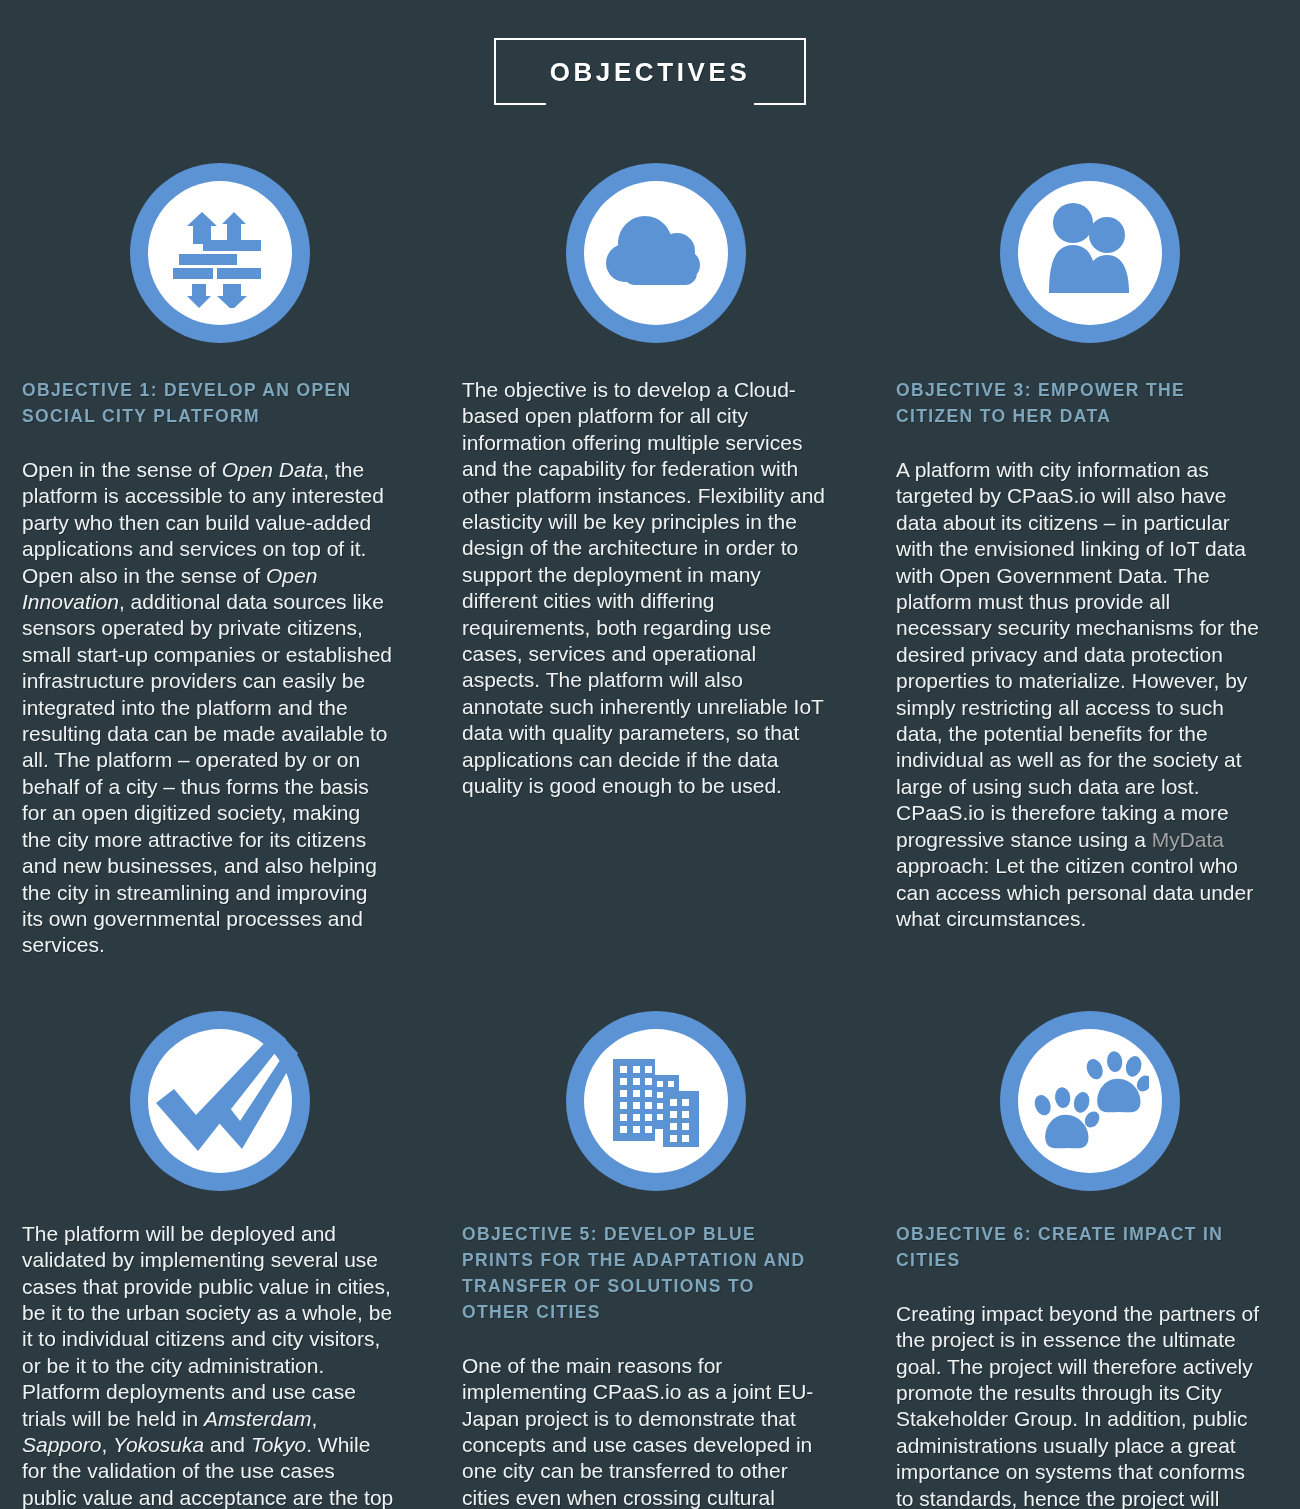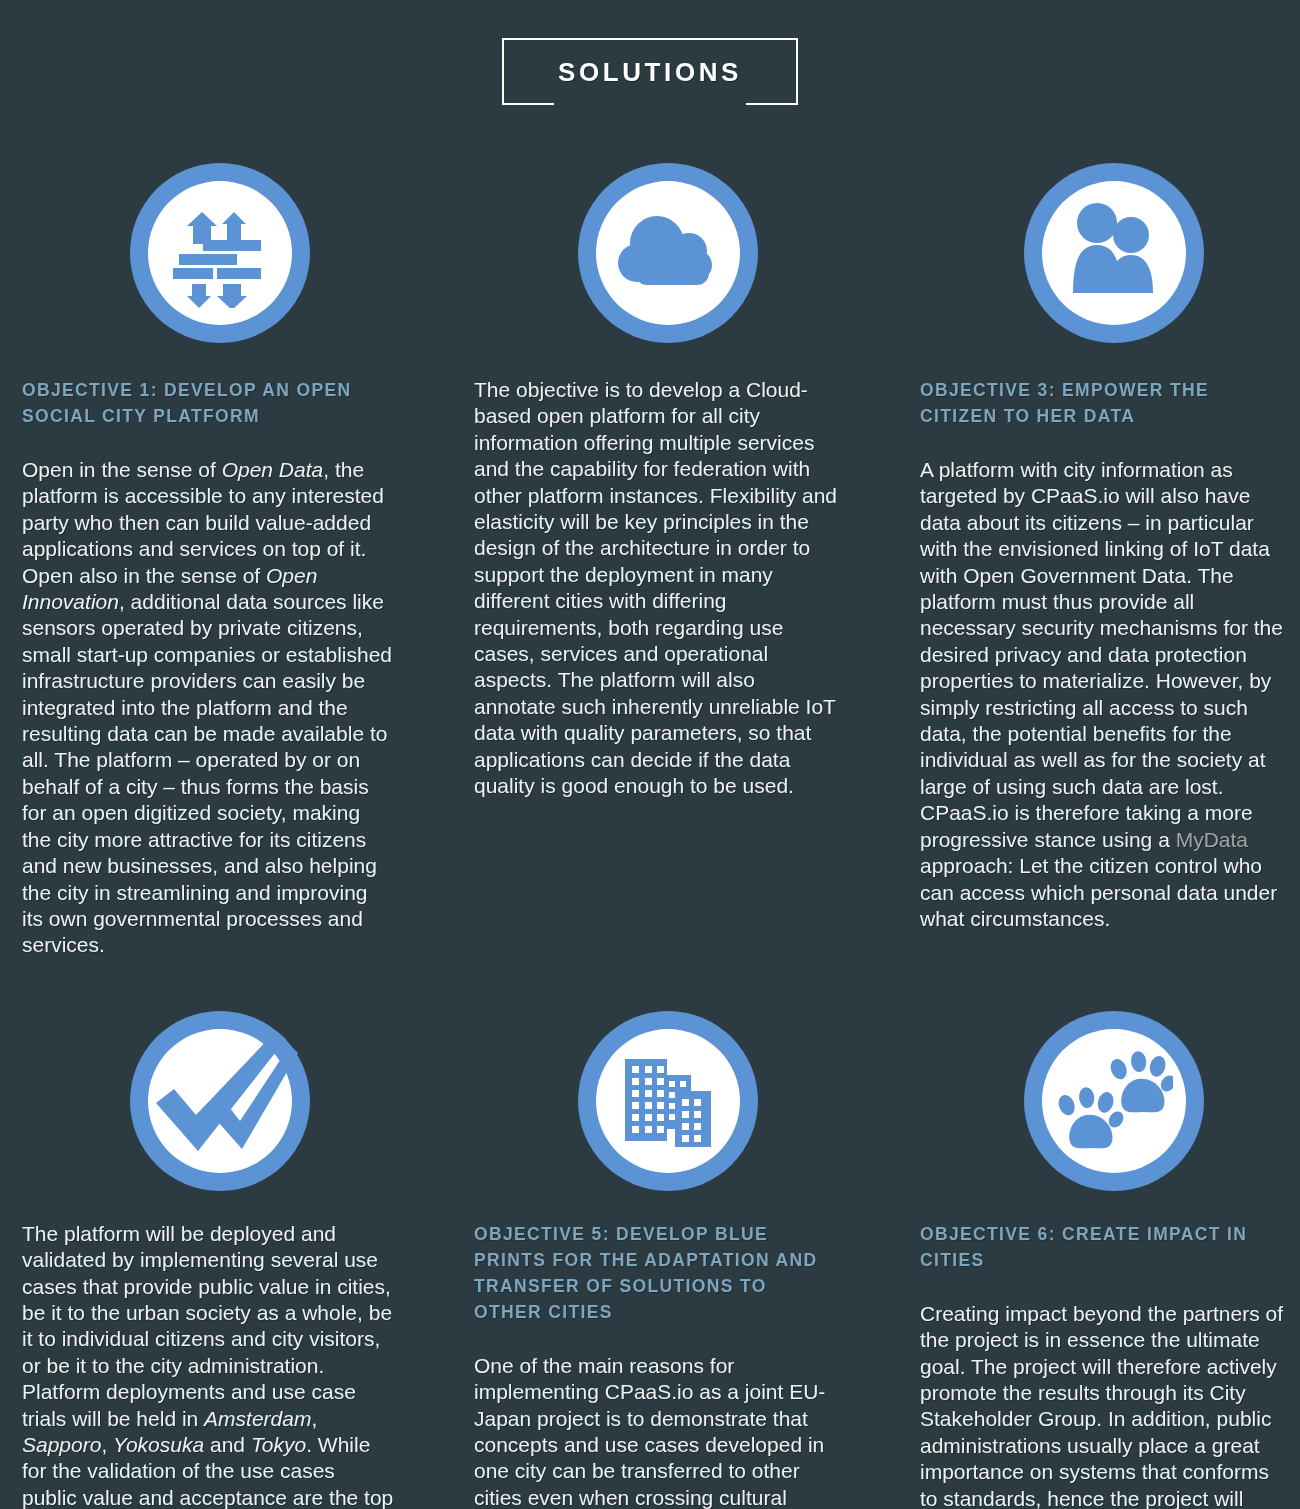--- a/index.html
+++ b/index.html
@@ -35,21 +35,21 @@
     color: #ffffff;
     text-align: center;
     white-space: nowrap;
     text-shadow: 1px 1px 0 rgba(0,0,0,0.35);
   }
 
   
   .grid {
     display: grid;
     grid-template-columns: repeat(3, 434px);
-    column-gap: 12px;
+    column-gap: 0px;
     padding: 0 0 0 0;
     width: 1300px;
   }
   .cell { padding: 0 40px 0 22px; }
   .cell.col2 { padding-left: 28px; }
   .cell.col3 { padding-left: 28px; }
 
   
   .icon-badge {
     position: relative;
@@ -104,21 +104,21 @@
 </head>
 <body>
 
 <div class="title-wrap">
   <div class="title-frame">
     <span class="ln ln-top"></span>
     <span class="ln ln-left"></span>
     <span class="ln ln-right"></span>
     <span class="ln ln-bot-l"></span>
     <span class="ln ln-bot-r"></span>
-    <div class="title-text">SOLUTIONS</div>
+    <div class="title-text">OBJECTIVES</div>
   </div>
 </div>
 
 <div class="grid">
 
   <div class="cell col1">
     <div class="icon-badge c1">
       <div class="ring">
         <svg width="110" height="110" viewBox="0 0 110 110">
           <g fill="#5b93d4">

